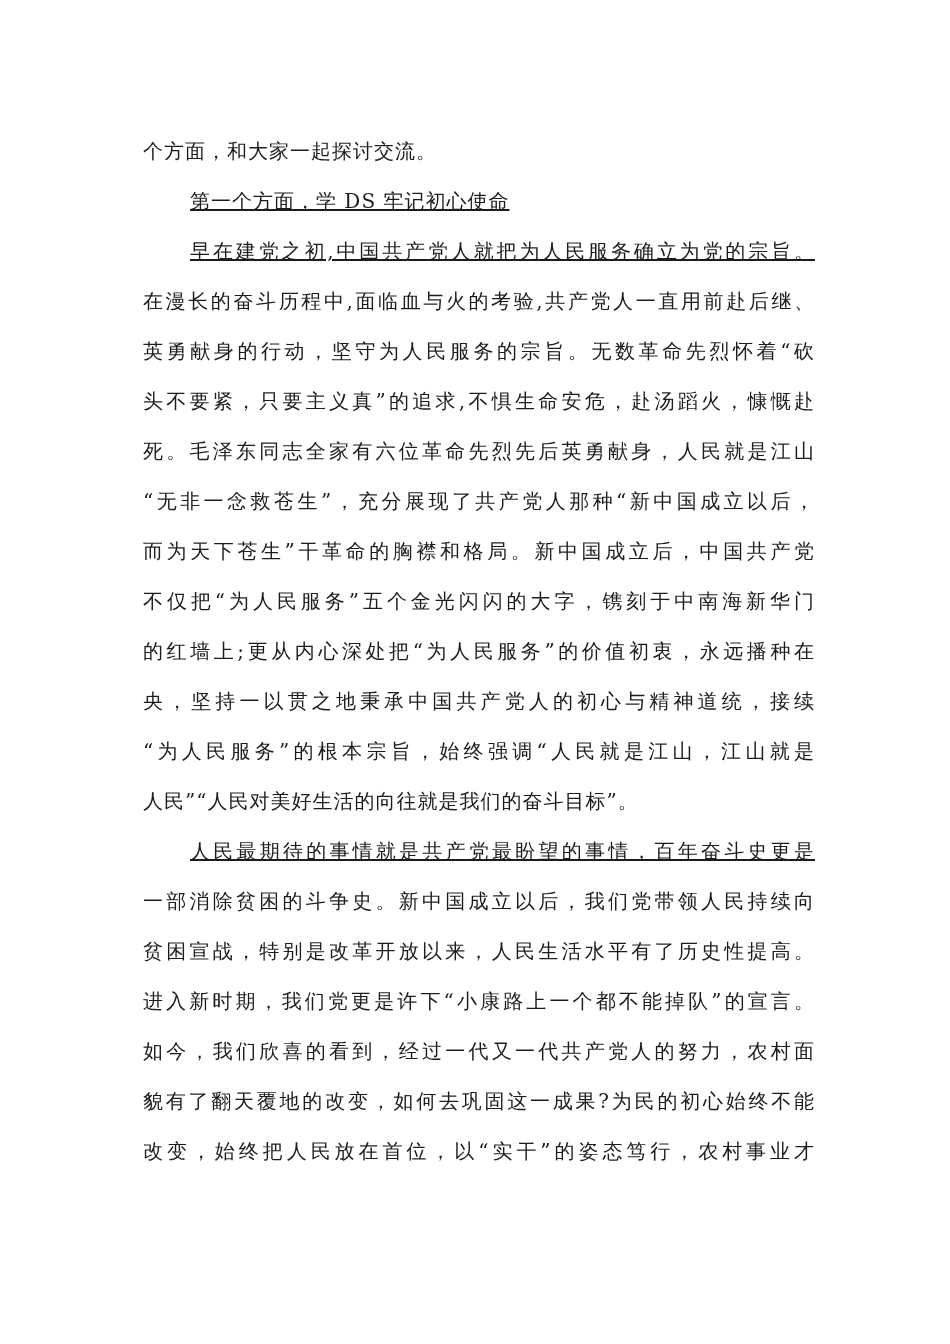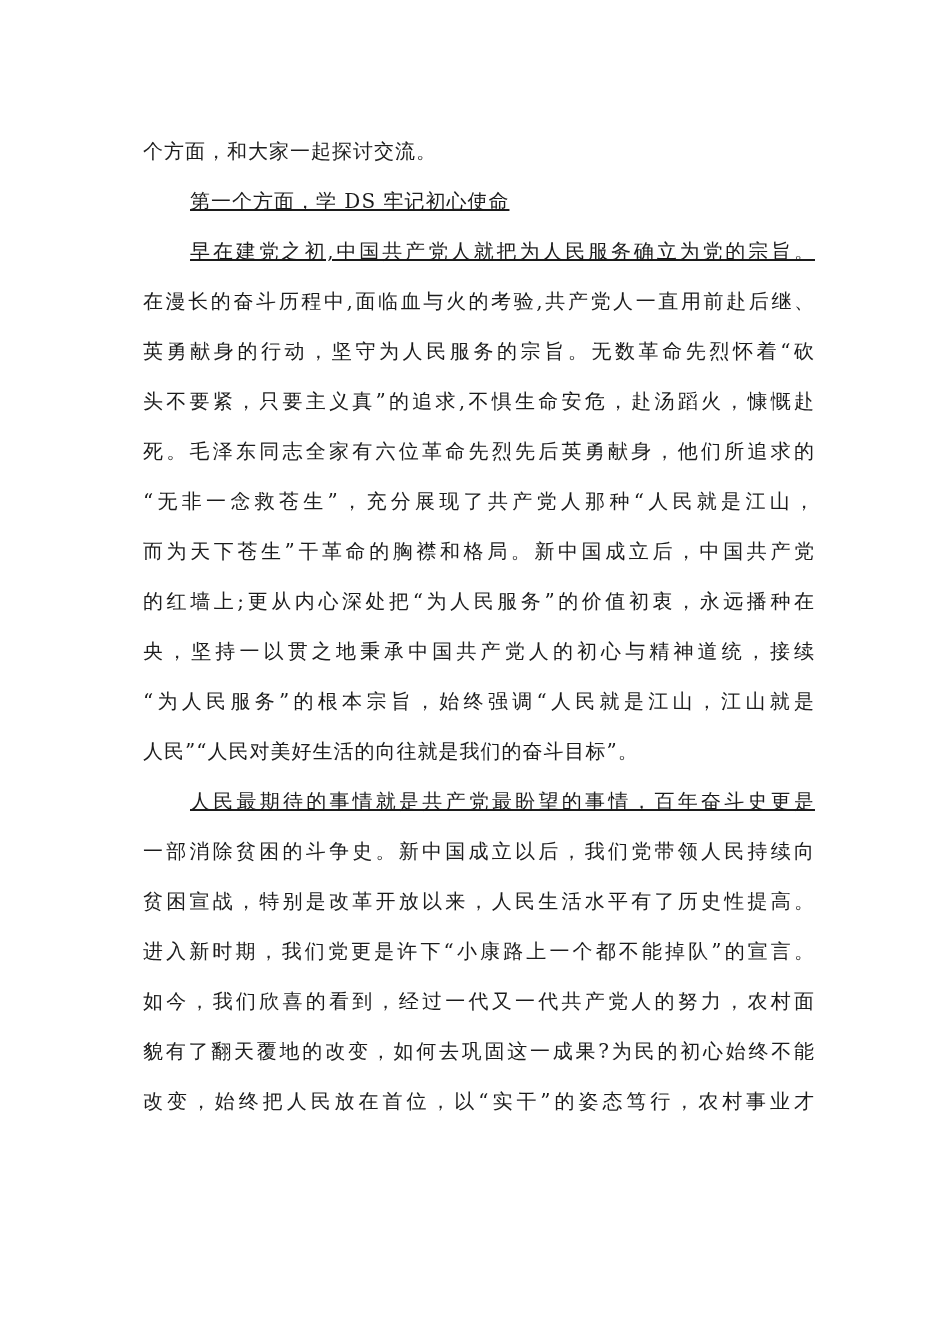--- a/index.html
+++ b/index.html
@@ -44,23 +44,24 @@
 <body>
 
 <div class="page">
   <div class="textblock">
     <div class="line">个方面，和大家一起探讨交流。</div>
     <div class="line indent">第一个方面，学 DS 牢记初心使命</div>
     <div class="line indent full">早在建党之初,中国共产党人就把为人民服务确立为党的宗旨。</div>
     <div class="line full">在漫长的奋斗历程中,面临血与火的考验,共产党人一直用前赴后继、</div>
     <div class="line full">英勇献身的行动，坚守为人民服务的宗旨。无数革命先烈怀着“砍</div>
     <div class="line full">头不要紧，只要主义真”的追求,不惧生命安危，赴汤蹈火，慷慨赴</div>
-    <div class="line full">死。毛泽东同志全家有六位革命先烈先后英勇献身，他们所追求的</div>
-    <div class="line full">“无非一念救苍生”，充分展现了共产党人那种“人民就是江山，</div>
+    <div class="line full">死。毛泽东同志全家有六位革命先烈先后英勇献身，人民就是江山</div>
+    <div class="line full">“无非一念救苍生”，充分展现了共产党人那种“新中国成立以后，</div>
     <div class="line full">而为天下苍生”干革命的胸襟和格局。新中国成立后，中国共产党</div>
+    <div class="line full">不仅把“为人民服务”五个金光闪闪的大字，镌刻于中南海新华门</div>
     <div class="line full">的红墙上;更从内心深处把“为人民服务”的价值初衷，永远播种在</div>
     <div class="line full">央，坚持一以贯之地秉承中国共产党人的初心与精神道统，接续</div>
     <div class="line full">“为人民服务”的根本宗旨，始终强调“人民就是江山，江山就是</div>
     <div class="line">人民”“人民对美好生活的向往就是我们的奋斗目标”。</div>
     <div class="line indent full">人民最期待的事情就是共产党最盼望的事情，百年奋斗史更是</div>
     <div class="line full">一部消除贫困的斗争史。新中国成立以后，我们党带领人民持续向</div>
     <div class="line full">贫困宣战，特别是改革开放以来，人民生活水平有了历史性提高。</div>
     <div class="line full">进入新时期，我们党更是许下“小康路上一个都不能掉队”的宣言。</div>
     <div class="line full">如今，我们欣喜的看到，经过一代又一代共产党人的努力，农村面</div>
     <div class="line full">貌有了翻天覆地的改变，如何去巩固这一成果?为民的初心始终不能</div>

